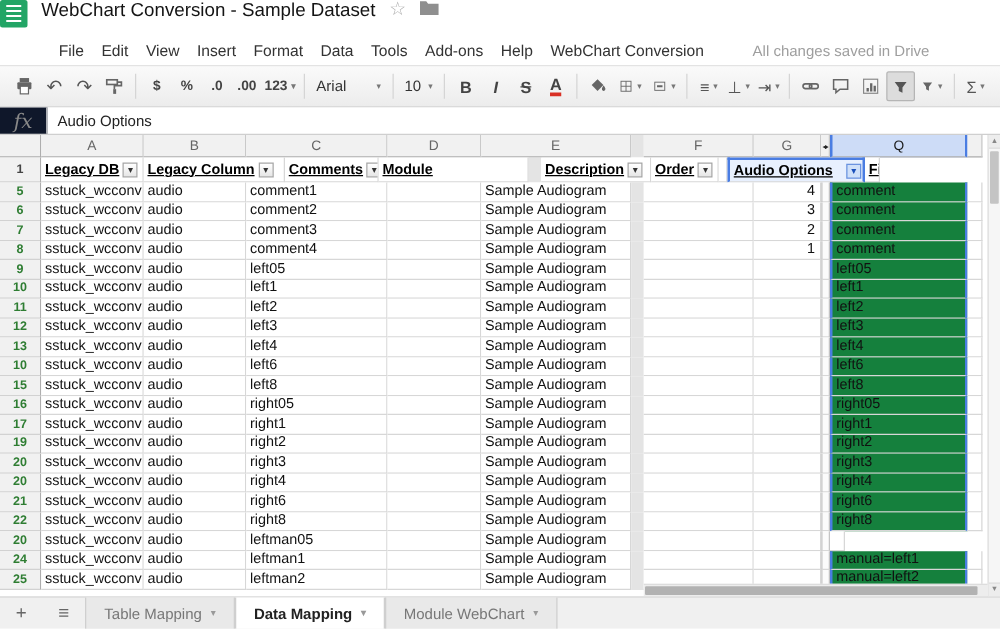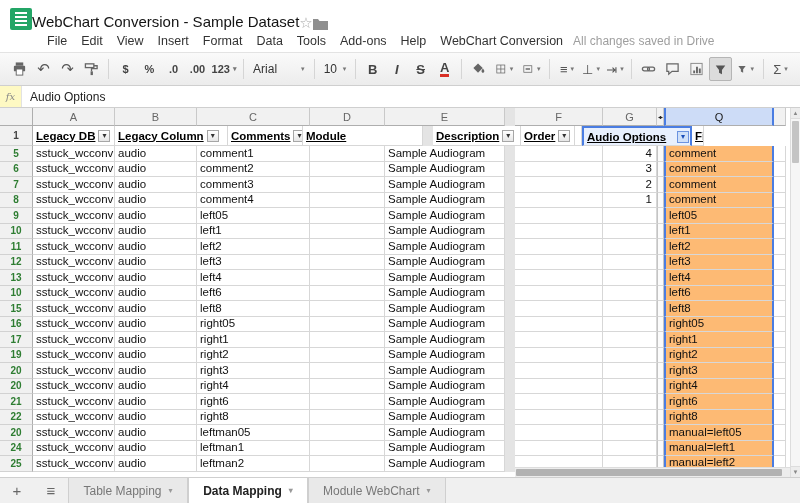--- a/index.html
+++ b/index.html
@@ -1,30 +1,30 @@
 <!DOCTYPE html>
 <html><head>
 <meta charset="utf-8">
 <style>
   *{box-sizing:border-box;margin:0;padding:0}
   body{margin:0;font-family:"Liberation Sans",sans-serif;background:#fff}
   .app{width:800px;height:503px;position:relative;overflow:hidden;background:#fff}
 
   
-  .titlebar{height:30px;display:flex;align-items:flex-end;gap:0;padding-left:10px}
+  .titlebar{height:30px;display:flex;align-items:flex-start;gap:11px;}
   .logo{width:22px;height:22px;border-radius:2px;background:#23a566;display:flex;align-items:center;justify-content:center}
   .logo-grid{width:12px;height:14px;background:repeating-linear-gradient(to bottom,#fff 0 2px,#23a566 2px 4px)}
   .doc-title{font-size:15px;color:#141414}
   .star{color:#ababab;font-size:15px;line-height:1}
   .folder-ic{display:flex;align-items:center}
 
   
   .menubar{height:22px;display:flex;align-items:center;padding-left:40px;font-size:12.5px;color:#333}
   .menu{padding:0 7px;cursor:default}
-  .savestatus{margin-left:3px;color:#9e9e9e;font-size:12px}
+  .savestatus{margin-left:32px;color:#9e9e9e;font-size:12px}
 
   
   .toolbar{height:34px;display:flex;align-items:center;padding:0 8px;gap:1px;
     background:linear-gradient(#fafafa,#ececec);border-top:1px solid #e3e3e3;border-bottom:1px solid #cfcfcf}
   .tbtn{height:24px;min-width:23px;padding:0 4px;display:flex;align-items:center;justify-content:center;
     border-radius:2px;color:#555;font-size:13px;gap:2px;white-space:nowrap}
   .tbtn.pressed{background:#dcdcdc;border:1px solid #b5b5b5}
   .tsep{width:1px;height:20px;background:#d5d5d5;margin:0 4px;flex:none}
   .dd{font-size:7px;color:#777;margin-left:1px}
   .tnum{font-size:11px;color:#444;font-weight:bold}
@@ -33,22 +33,22 @@
   .tb{font-weight:bold;color:#444}
   .ti{font-style:italic;font-weight:bold;color:#444}
   .ts{text-decoration:line-through;font-weight:bold;color:#444}
   .acolor{font-weight:bold;color:#444;border-bottom:3px solid #d93025;line-height:12px}
   .g15{font-size:15px;color:#555}
   .g14{font-size:13px;color:#555}
   .tico{display:block}
 
   
   .formulabar{height:22px;display:flex;border-bottom:1px solid #cfcfcf;background:#fff}
-  .fx{width:22px;display:flex;align-items:center;justify-content:center;font-style:italic;
-    font-family:"DejaVu Serif",serif;color:#888;font-size:10px;border-right:1px solid #e2e2e2;background:#fef9c3}
+  .fx{width:38px;display:flex;align-items:center;justify-content:center;font-style:italic;
+    font-family:"DejaVu Serif",serif;color:#888;font-size:16px;border-right:1px solid #e2e2e2;background:#0f172a}
   .fvalue{flex:1;display:flex;align-items:center;padding-left:8px;font-size:12px;color:#222}
 
   
   .gridwrap{position:relative;height:369px;overflow:hidden;background:#fff}
   .grow{display:flex}
   .grow > div{flex:none}
   .gut{width:33px}
   .c-a{width:82px}.c-b{width:82px}.c-c{width:113px}.c-d{width:75px}.c-e{width:120px}
   .c-gap{width:10px}.c-f{width:88px}.c-g{width:54px}.c-hid{width:7px}.c-q{width:110px}.c-part{width:12px}
   .c-gap{background:#e4e4e4 !important;border:0 !important;padding:0 !important}
@@ -72,21 +72,21 @@
 
   .rnum{display:flex;align-items:center;justify-content:center;background:#f1f1f1;
     border-right:1px solid #aeaeae;border-bottom:1px solid #d2d2d2;color:#2e7d32;font-weight:bold;font-size:10px}
   .r1{color:#444}
 
   .drow{height:15.5px}
   .dcell{display:flex;align-items:center;background:#fff;border-right:1px solid #d7d7d7;border-bottom:1px solid #d7d7d7;
     padding-left:3px;font-size:11.5px;line-height:13px;color:#111;overflow:hidden;white-space:nowrap}
   .dcell.c-hid{background:#fbfbfb;border-left:1px solid #c4c4c4;border-right:1px solid #c4c4c4;padding:0}
   .num{justify-content:flex-end;padding-right:4px;padding-left:0}
-  .sel-d{background:#fdba74;border-left:2px solid #4a7de2;border-right:2px solid #4a7de2}
+  .sel-d{background:#15803d;border-left:2px solid #4a7de2;border-right:2px solid #4a7de2}
   #sheet .grow:last-child .sel-d{border-bottom:2px solid #4a7de2}
 
   
   .vscroll{position:absolute;top:0;right:0;width:10px;height:100%;background:#f6f6f6;border-left:1px solid #ddd}
   .sarr{height:11px;display:flex;align-items:center;justify-content:center;font-size:6px;color:#888;
     background:#ededed;border-bottom:1px solid #ddd}
   .sarr.sdown{position:absolute;bottom:0;left:0;right:0;border-top:1px solid #ddd;border-bottom:0}
   .vthumb{position:absolute;top:13px;left:1px;right:1px;height:42px;background:#c4c4c4;border-radius:1px}
   .hscroll{position:absolute;left:515px;right:10px;bottom:0;height:10px;background:#ededed;border-top:1px solid #ddd}
   .hthumb{position:absolute;left:1px;right:8px;top:1px;bottom:1px;background:#b2b2b2;border-radius:1px}
@@ -560,21 +560,20 @@
           <div class="gut rnum">20</div>
           <div class="dcell c-a">sstuck_wcconv</div>
           <div class="dcell c-b">audio</div>
           <div class="dcell c-c">leftman05</div>
           <div class="dcell c-d"></div>
           <div class="dcell c-e">Sample Audiogram</div>
           <div class="dcell c-gap"></div>
           <div class="dcell c-f"></div>
           <div class="dcell c-g num"></div>
           <div class="dcell c-hid"></div>
-          <div class="dcell c-q sel-d">manual=left05</div>
           <div class="dcell c-part"></div>
         </div>
         <div class="grow drow">
           <div class="gut rnum">24</div>
           <div class="dcell c-a">sstuck_wcconv</div>
           <div class="dcell c-b">audio</div>
           <div class="dcell c-c">leftman1</div>
           <div class="dcell c-d"></div>
           <div class="dcell c-e">Sample Audiogram</div>
           <div class="dcell c-gap"></div>

